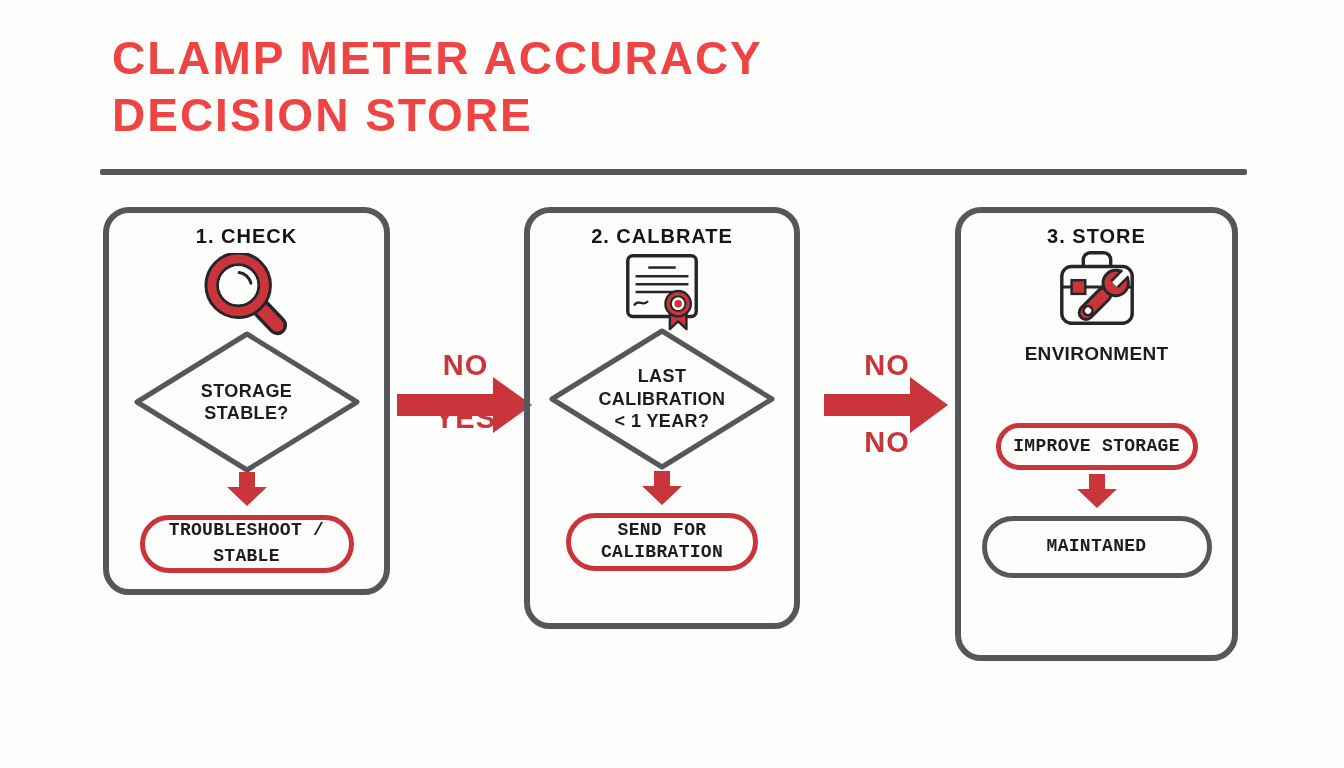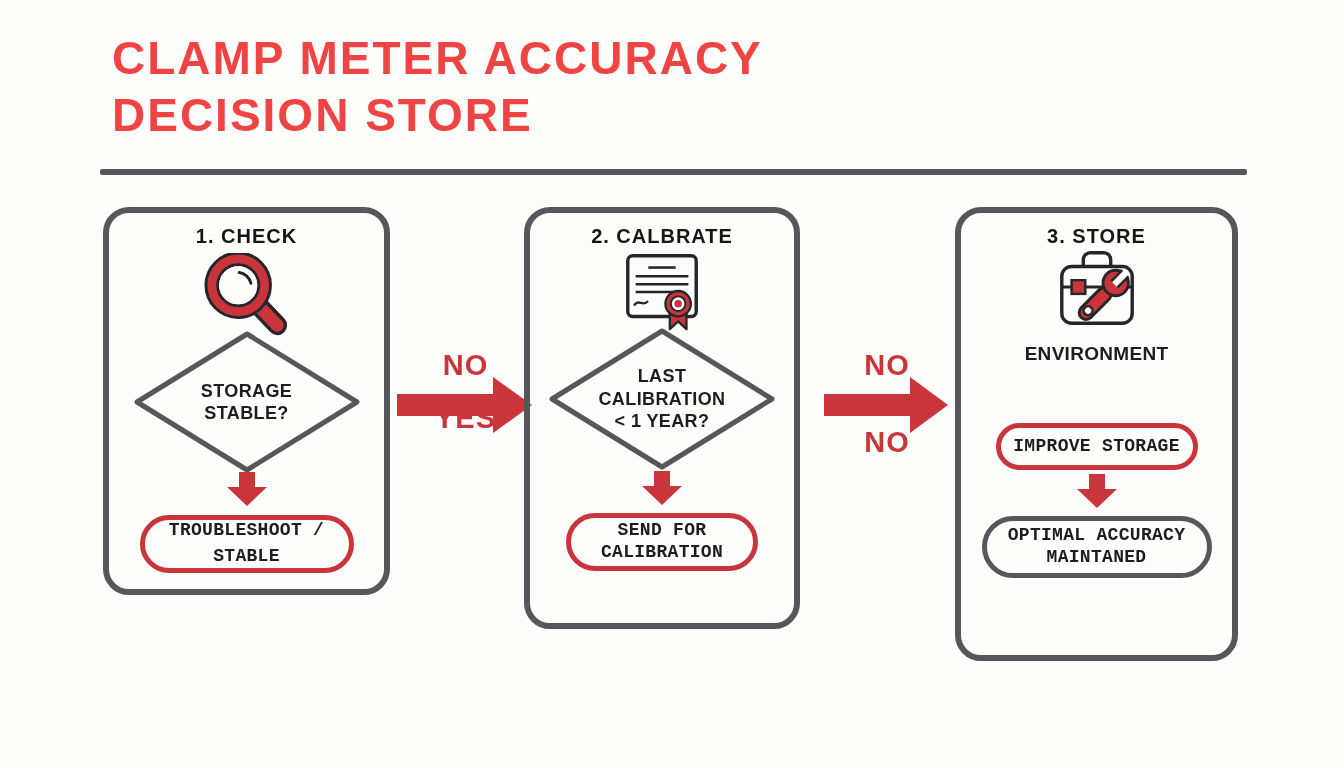--- a/index.html
+++ b/index.html
@@ -232,18 +232,17 @@
       <span>IMPROVE STORAGE</span>
     </div>
 
     <div class="down-arrow da-3">
       <svg width="40" height="34" viewBox="0 0 40 34">
         <polygon points="12,0 28,0 28,15 40,15 20,34 0,15 12,15" fill="#c9353a"></polygon>
       </svg>
     </div>
 
     <div class="pill pill-gray pill-optimal">
-      <span>OPTIMAL ACCURACY</span>
       <span>MAINTANED</span>
     </div>
   </div>
 
 </div>
 
 </body></html>

